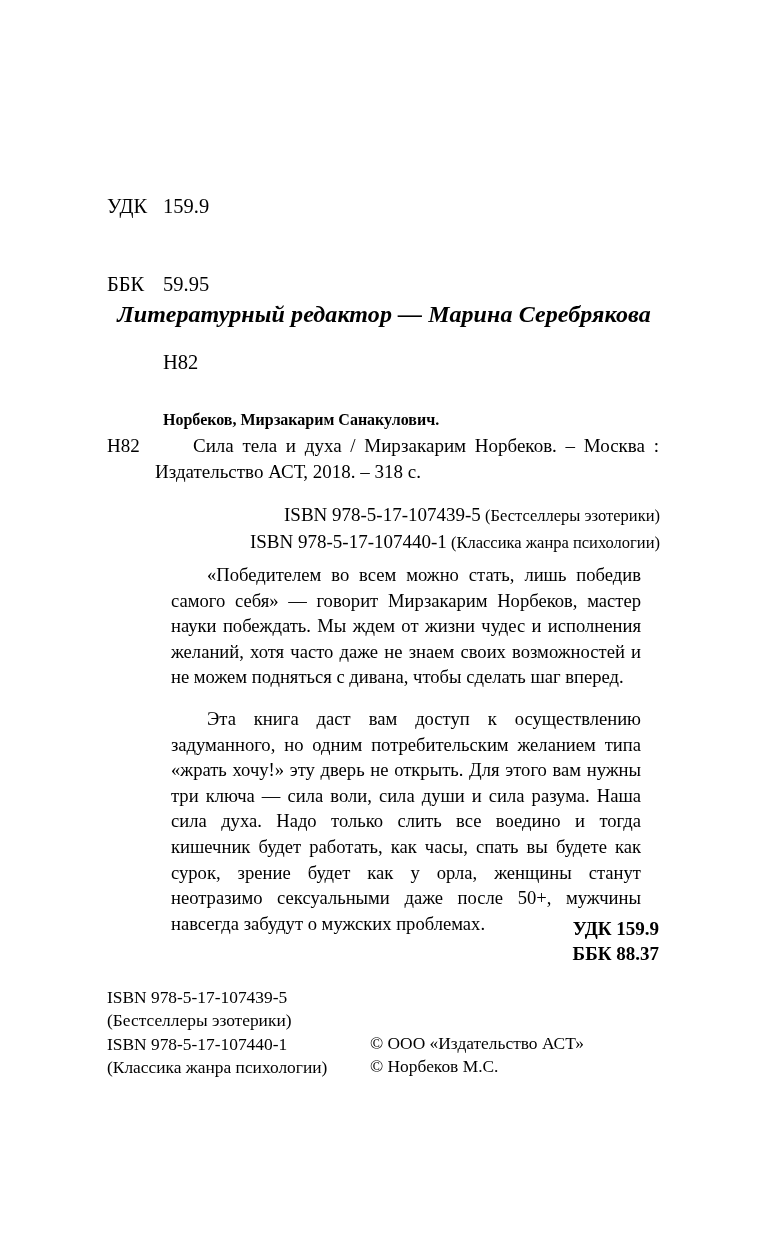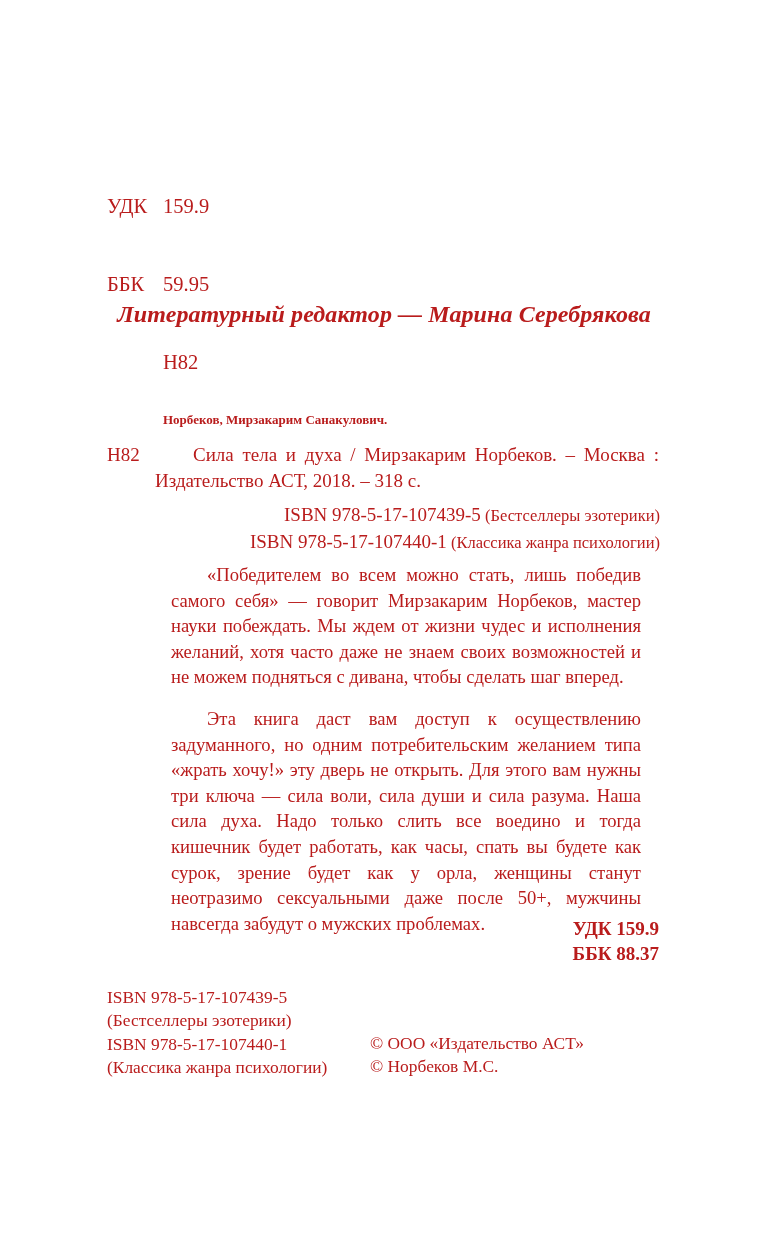--- a/index.html
+++ b/index.html
@@ -7,21 +7,21 @@
     margin: 0;
     padding: 0;
     background: #ffffff;
   }
 
   .page {
     position: relative;
     width: 768px;
     height: 1241px;
     background: #ffffff;
-    color: #b91c1c;
+    color: #000000;
     font-family: "Liberation Serif", "DejaVu Serif", serif;
     overflow: hidden;
     -webkit-font-smoothing: antialiased;
   }
 
   
   .udk-block {
     position: absolute;
     left: 107px;
     top: 141px;
@@ -53,22 +53,22 @@
 
   
   .biblio {
     position: absolute;
     left: 107px;
     top: 408px;
     width: 552px;
   }
 
   .biblio-author {
-    margin: 0 0 10px 56px;
-    font-size: 13px;
+    margin: 0 0 1px 56px;
+    font-size: 16px;
     font-weight: bold;
     line-height: 24px;
   }
 
   .biblio-body {
     position: relative;
     font-size: 19px;
     line-height: 25.5px;
   }
 

